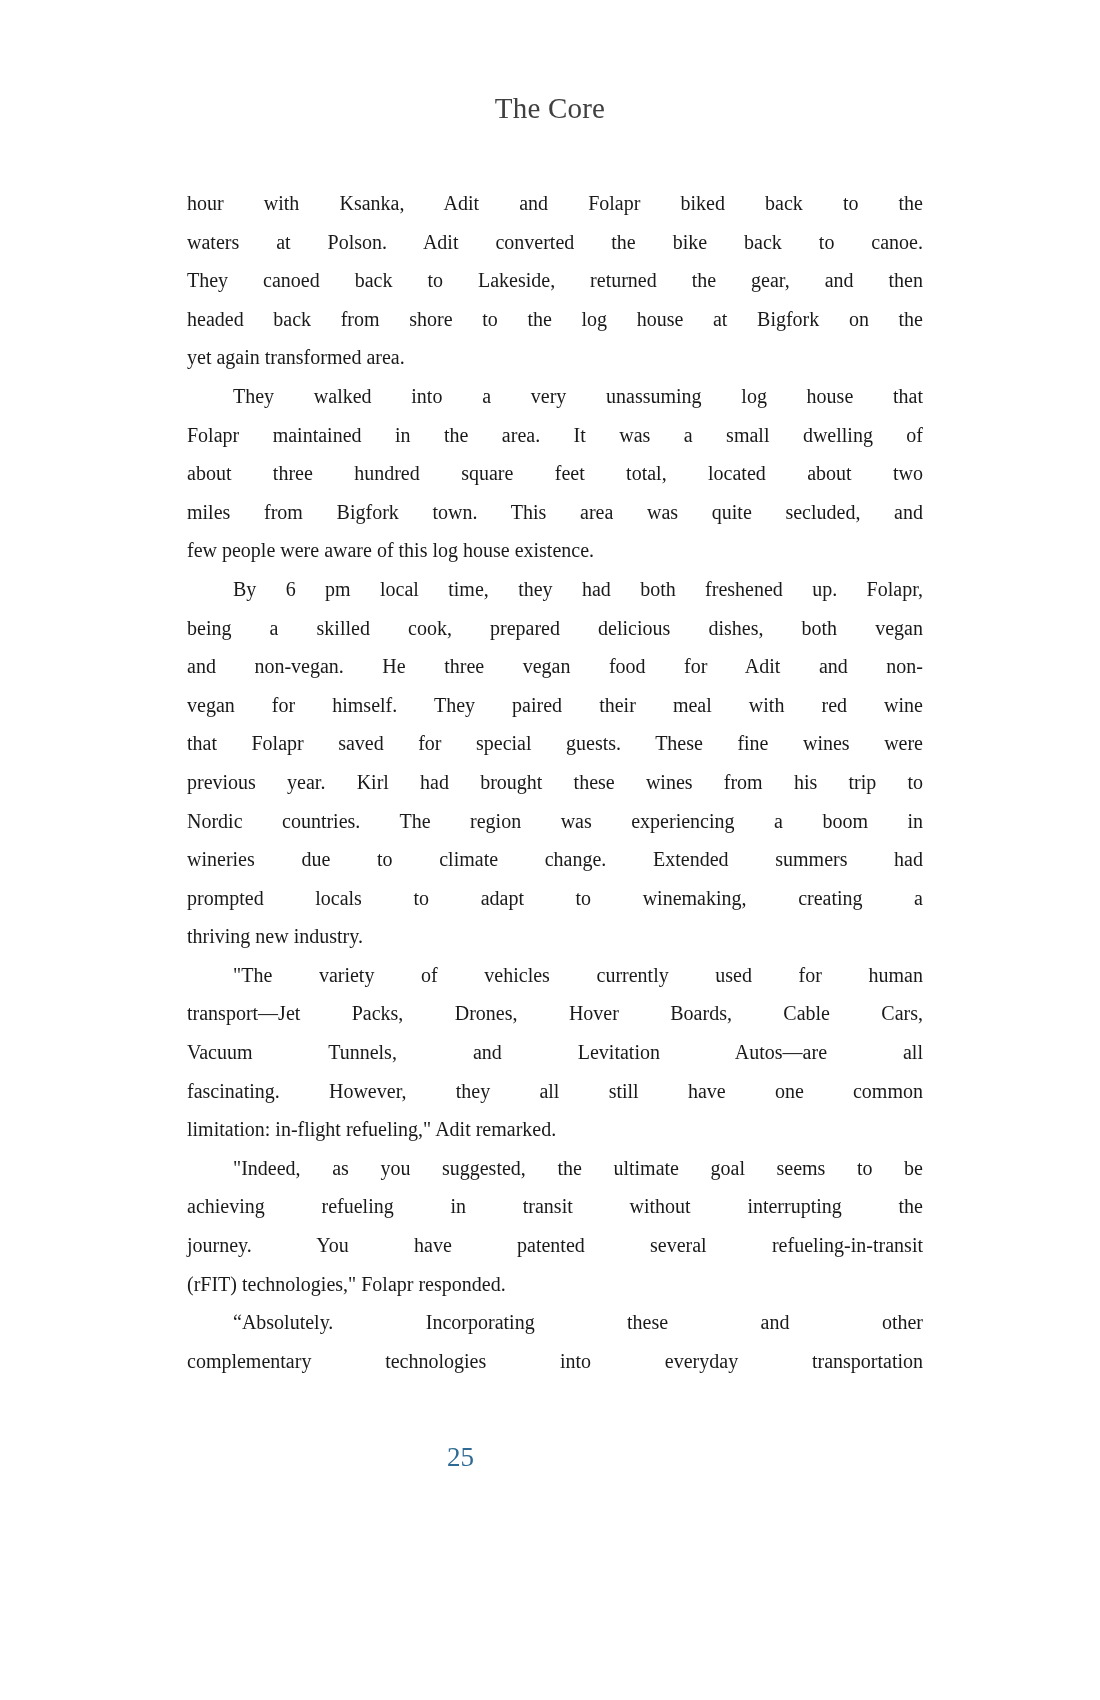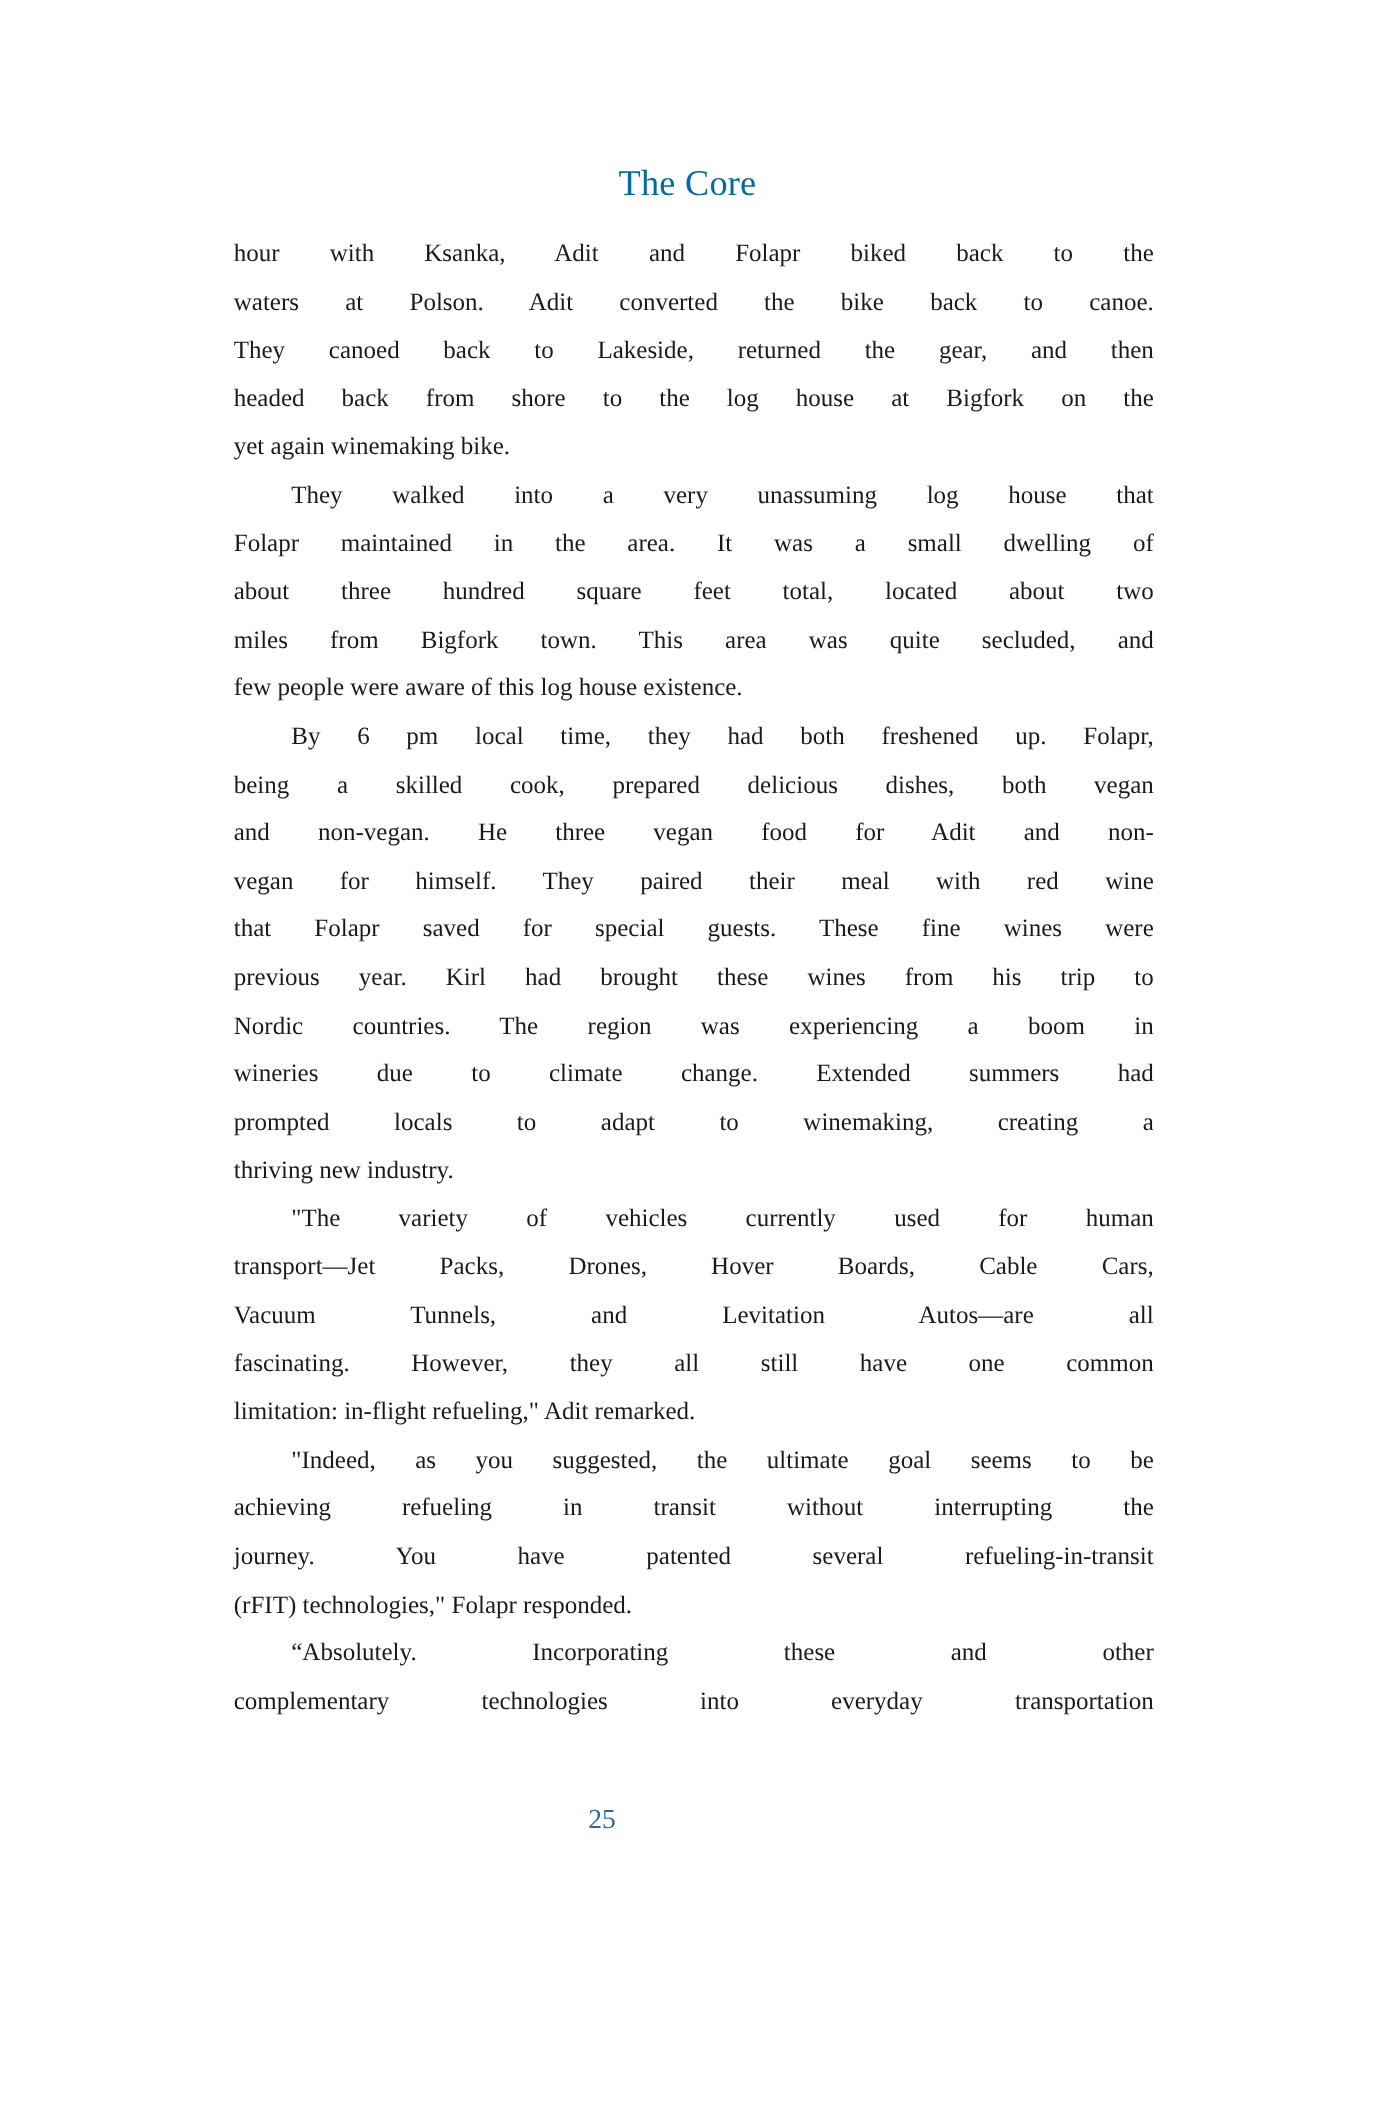--- a/index.html
+++ b/index.html
@@ -14,23 +14,22 @@
       overflow: hidden;
       font-family: "Liberation Serif", "DejaVu Serif", serif;
     }
     .running-header {
       position: absolute;
       top: 92px;
       left: 0;
       width: 1100px;
       text-align: center;
       font-size: 29px;
-      color: #0369a1;
+      color: #404040;
       letter-spacing: 0.2px;
-      margin-top: 39px;
     }
     .text-block {
       position: absolute;
       top: 184px;
       left: 187px;
       width: 736px;
       color: #1a1a1a;
       font-size: 20px;
       line-height: 38.6px;
     }
@@ -56,23 +55,22 @@
       text-align: inherit;
       text-align-last: inherit;
       width: 100%;
     }
     .page-number {
       position: absolute;
       top: 1442px;
       left: 0;
       width: 921px;
       text-align: center;
-      font-size: 22px;
+      font-size: 27px;
       color: #2e6a93;
-      padding-left: 21px;
     }
   </style>
 </head>
 <body>
 
 <div class="running-header">The Core</div>
 
 <div class="text-block">
 
   <div class="paragraph">
@@ -82,21 +80,21 @@
     <div class="line">
         <span>waters at Polson. Adit converted the bike back to canoe.</span>
       </div>
     <div class="line">
         <span>They canoed back to Lakeside, returned the gear, and then</span>
       </div>
     <div class="line">
         <span>headed back from shore to the log house at Bigfork on the</span>
       </div>
     <div class="line last">
-        <span>yet again winemaking bike.</span>
+        <span>yet again transformed area.</span>
       </div>
   </div>
 
   <div class="paragraph">
     <div class="line indent">
         <span>They walked into a very unassuming log house that</span>
       </div>
     <div class="line">
         <span>Folapr maintained in the area. It was a small dwelling of</span>
       </div>

